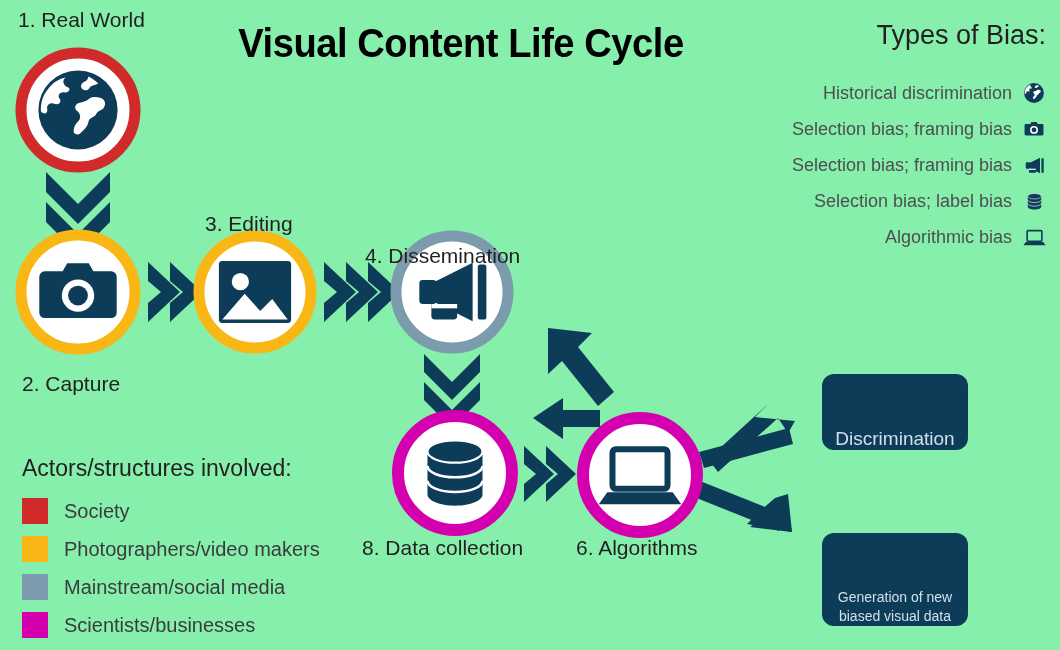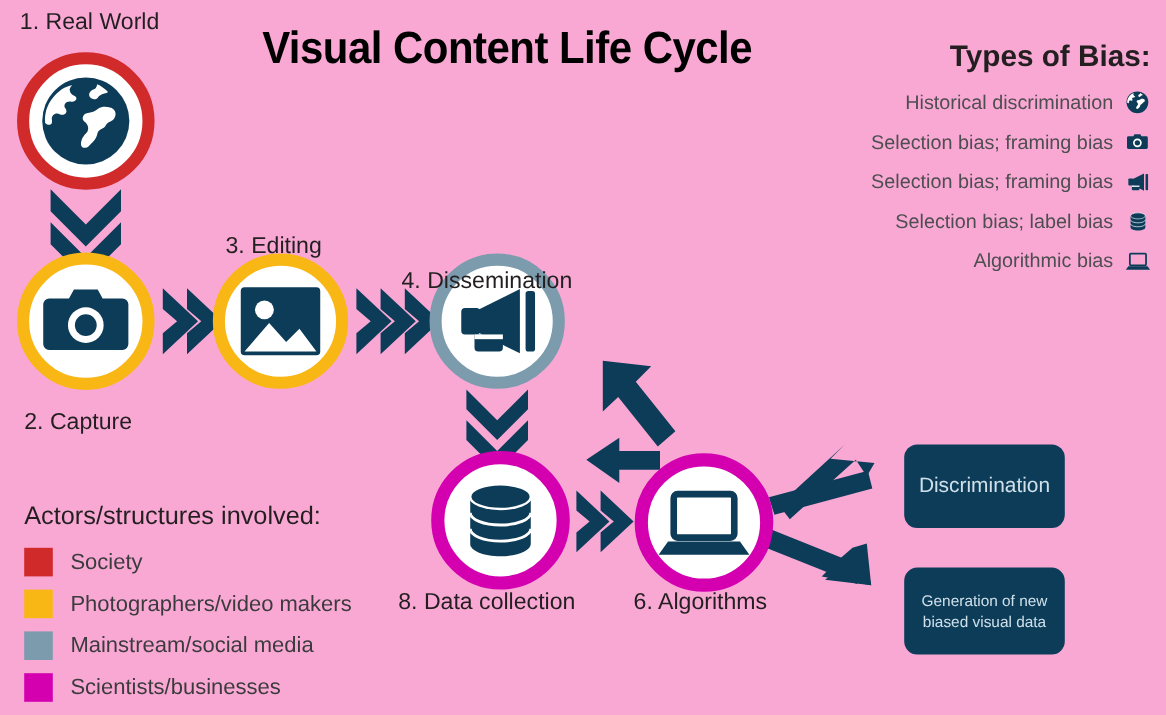--- a/index.html
+++ b/index.html
@@ -7,21 +7,21 @@
     padding: 0;
     background: #ffffff;
   }
   body {
     font-family: "Liberation Sans", sans-serif;
   }
   #canvas {
     position: relative;
     width: 1060px;
     height: 650px;
-    background: #f9a8d4;
+    background: #86efac;
     overflow: hidden;
   }
   #svg-layer {
     position: absolute;
     left: 0;
     top: 0;
     width: 1060px;
     height: 650px;
   }
   .abs { position: absolute; }
@@ -45,25 +45,24 @@
   .node-label {
     font-size: 21px;
     color: #231f20;
     white-space: nowrap;
     font-family: "Liberation Sans", sans-serif;
   }
 
   
   #bias-title {
     right: 14px;
-    top: 36px;
+    top: 20px;
     font-size: 27px;
     color: #231f20;
     white-space: nowrap;
-    font-weight: bold;
   }
   #bias-list {
     right: 14px;
     top: 75px;
     width: 300px;
   }
   .bias-row {
     display: flex;
     align-items: center;
     justify-content: flex-end;
@@ -113,39 +112,38 @@
     color: #3b3b3d;
     white-space: nowrap;
   }
 
   
   .outcome-box {
     position: absolute;
     border-radius: 12px;
     background: #0d3c59;
     display: flex;
-    align-items: center;
+    align-items: flex-end;
     justify-content: center;
     text-align: center;
     color: #cfe0ea;
     box-sizing: border-box;
-    margin-top: 30px;
   }
   #outcome-discrimination {
     left: 822px;
     top: 374px;
     width: 146px;
     height: 76px;
     font-size: 19px;
   }
   #outcome-generation {
     left: 822px;
-    top: 486px;
+    top: 533px;
     width: 146px;
-    height: 79px;
+    height: 93px;
     font-size: 14px;
     line-height: 1.35;
     padding: 0 3px;
   }
   .outcome-text { display: block; }
 </style>
 </head>
 <body>
 
 <div id="canvas">

